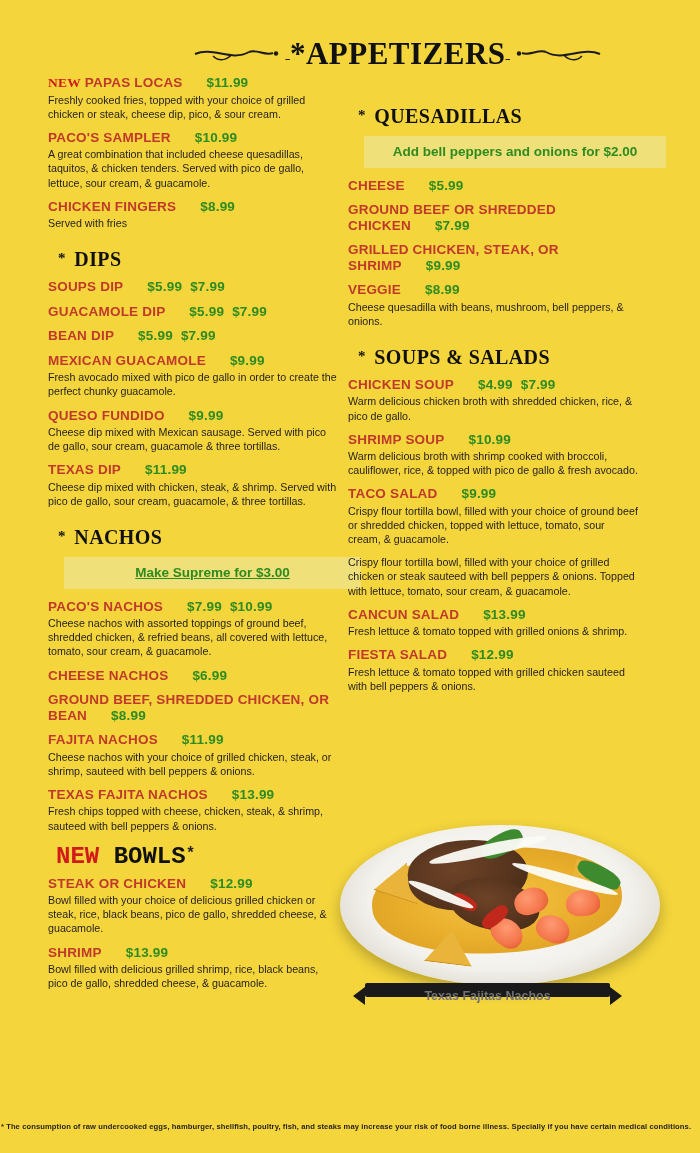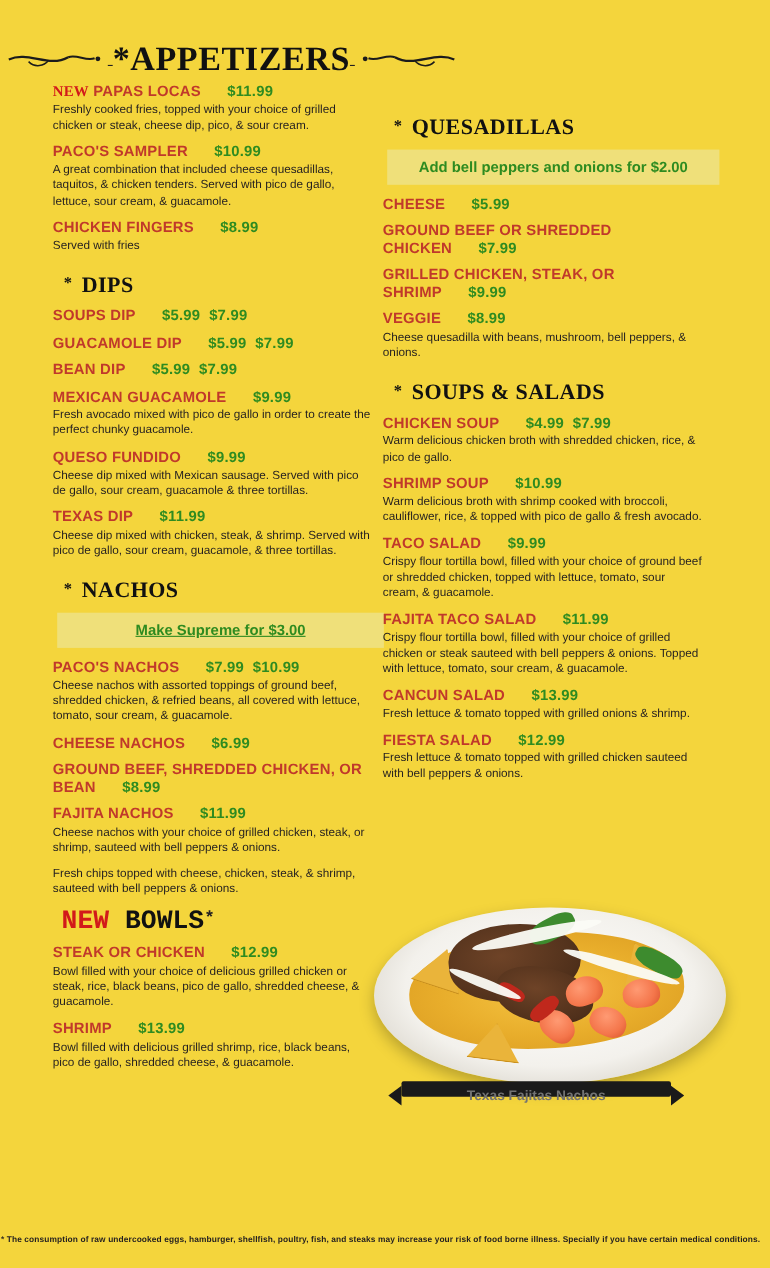--- a/index.html
+++ b/index.html
@@ -9,21 +9,21 @@
     font-family:"Liberation Sans", sans-serif;
     color:#231f20;
     position:relative;
     overflow:hidden;
   }
   .page{position:relative;width:700px;height:1153px;}
 
   
   .header{
     position:absolute;top:36px;left:0;width:608px;
-    text-align:left;
+    text-align:right;
     text-decoration:underline;
   }
   .header .title{
     font-family:"Liberation Serif", serif;
     font-weight:bold;
     font-size:31px;
     letter-spacing:0.5px;
     display:inline-block;
     vertical-align:middle;
     color:#111;
@@ -77,21 +77,21 @@
 
   
   .promo{
     background:#efe07a;
     color:#2e8b20;
     font-weight:bold;
     text-align:center;
     font-size:13.5px;
     padding:7px 6px;
     line-height:1.3;
-    margin:4px 0 10px 4px;
+    margin:4px 0 10px 16px;
   }
   .promo.wide{width:285px;text-decoration:underline;}
 
   
   .bowls-head{
     font-family:Liberation Mono, monospace;
     font-weight:bold;
     font-size:24px;
     margin:10px 0 6px 8px;
   }
@@ -243,20 +243,21 @@
         <div class="item-title"><span>CHEESE NACHOS</span><span class="price">$6.99</span></div>
       </div>
       <div class="item">
         <div class="item-title"><span>GROUND BEEF, SHREDDED CHICKEN, OR BEAN</span><span class="price">$8.99</span></div>
       </div>
       <div class="item">
         <div class="item-title"><span>FAJITA NACHOS</span><span class="price">$11.99</span></div>
         <div class="desc">Cheese nachos with your choice of grilled chicken, steak, or shrimp, sauteed with bell peppers &amp; onions.</div>
       </div>
       <div class="item">
+        <div class="item-title"><span>TEXAS FAJITA NACHOS</span><span class="price">$13.99</span></div>
         <div class="desc">Fresh chips topped with cheese, chicken, steak, &amp; shrimp, sauteed with bell peppers &amp; onions.</div>
       </div>
     </div>
 
     <div class="bowls-head">
       <span class="new">NEW</span>
       <span class="word">BOWLS</span><span class="star">*</span>
     </div>
     <div>
       <div class="item">
@@ -297,21 +298,20 @@
       </div>
       <div class="item">
         <div class="item-title"><span>SHRIMP SOUP</span><span class="price">$10.99</span></div>
         <div class="desc">Warm delicious broth with shrimp cooked with broccoli, cauliflower, rice, &amp; topped with pico de gallo &amp; fresh avocado.</div>
       </div>
       <div class="item">
         <div class="item-title"><span>TACO SALAD</span><span class="price">$9.99</span></div>
         <div class="desc">Crispy flour tortilla bowl, filled with your choice of ground beef or shredded chicken, topped with lettuce, tomato, sour cream, &amp; guacamole.</div>
       </div>
       <div class="item">
-        <div class="item-title"><span>FAJITA TACO SALAD</span><span class="price">$11.99</span></div>
         <div class="desc">Crispy flour tortilla bowl, filled with your choice of grilled chicken or steak sauteed with bell peppers &amp; onions. Topped with lettuce, tomato, sour cream, &amp; guacamole.</div>
       </div>
       <div class="item">
         <div class="item-title"><span>CANCUN SALAD</span><span class="price">$13.99</span></div>
         <div class="desc">Fresh lettuce &amp; tomato topped with grilled onions &amp; shrimp.</div>
       </div>
       <div class="item">
         <div class="item-title"><span>FIESTA SALAD</span><span class="price">$12.99</span></div>
         <div class="desc">Fresh lettuce &amp; tomato topped with grilled chicken sauteed with bell peppers &amp; onions.</div>
       </div>

